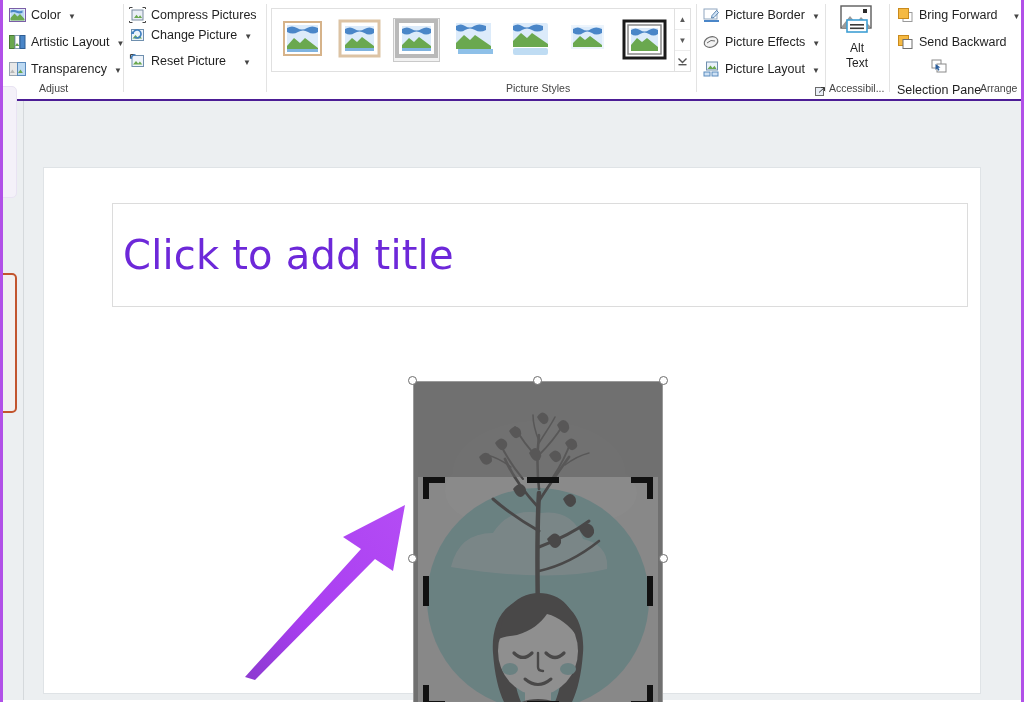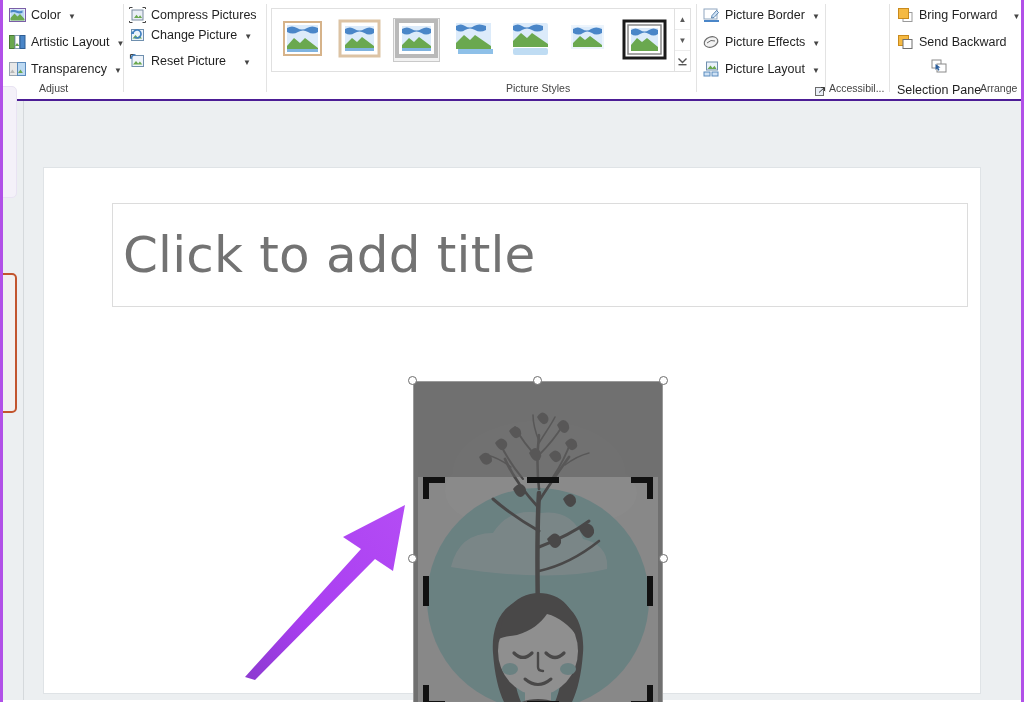--- a/index.html
+++ b/index.html
@@ -94,21 +94,21 @@
   #slide{
     position:absolute;left:40px;top:66px;width:938px;height:527px;
     background:#ffffff;border:1px solid #dfe3e6;box-sizing:border-box;
   }
   #title-placeholder{
     position:absolute;left:68px;top:35px;width:856px;height:104px;
     border:1px solid #dcdcdc;box-sizing:border-box;
     display:flex;align-items:center;
   }
   #title-text{
-    font-size:50px;color:#737373;font-weight:400;
+    font-size:40px;color:#6d28d9;font-weight:400;
     padding-left:10px;letter-spacing:.2px;
     font-family:"DejaVu Sans", sans-serif;
   }
 
   
   #picture-wrap{
     position:absolute;left:410px;top:280px;width:250px;height:352px;
   }
   #pic-canvas{position:absolute;inset:0;overflow:hidden;background:#7a7a7a;}
   #pic-art{position:absolute;left:0;top:0;width:250px;height:352px;}
@@ -328,20 +328,34 @@
           <rect x="3.5" y="1" width="11" height="8" fill="#eaf2fb" stroke="#6f8fae"></rect>
           <path d="M4.5 8 l3 -3.5 l2 2.4 l2 -2.2 l2 3.3 Z" fill="#6aa84f"></path>
           <rect x="1" y="11" width="6" height="4" fill="#cfe2f5" stroke="#5a8bbd"></rect>
           <rect x="9" y="11" width="6" height="4" fill="#cfe2f5" stroke="#5a8bbd"></rect>
         </svg>
       </span>
       <span class="lbl">Picture Layout</span>
       <span class="caret">▼</span>
     </div>
 
+    <div id="alt-text-btn">
+      <span>
+        <svg width="40" height="33" viewBox="0 0 40 33">
+          <rect x="4" y="2" width="30" height="22" fill="#fff" stroke="#5c5c5c" stroke-width="1.4"></rect>
+          <path d="M5 22 l8 -10 l6 7 l5 -6 l9 9 v2 H5 Z" fill="#9a9a9a"></path>
+          <rect x="26" y="5" width="4" height="4" fill="#2b2b2b"></rect>
+          <rect x="10" y="16" width="20" height="12" fill="#fff" stroke="#3f9fd4" stroke-width="1.6"></rect>
+          <rect x="13" y="20" width="14" height="1.6" fill="#3a3a3a"></rect>
+          <rect x="13" y="23.5" width="14" height="1.6" fill="#3a3a3a"></rect>
+        </svg>
+      </span>
+      <span class="alt-lbl">Alt</span>
+      <span class="alt-lbl">Text</span>
+    </div>
     <div class="launcher" style="left:812px;">
       <svg width="11" height="11" viewBox="0 0 11 11">
         <rect x="0.5" y="1.5" width="8" height="8" fill="#e9eef5" stroke="#6b6b6b"></rect>
         <path d="M4 6.5 L9.5 1.5 M9.5 1.5 h-3.5 M9.5 1.5 v3.5" stroke="#3a3a3a" fill="none" stroke-width="1"></path>
       </svg>
     </div>
     <div class="grp-label" style="left:826px;">Accessibil...</div>
 
     <div class="cmd" style="left:894px;top:4px;">
       <span class="ico">

